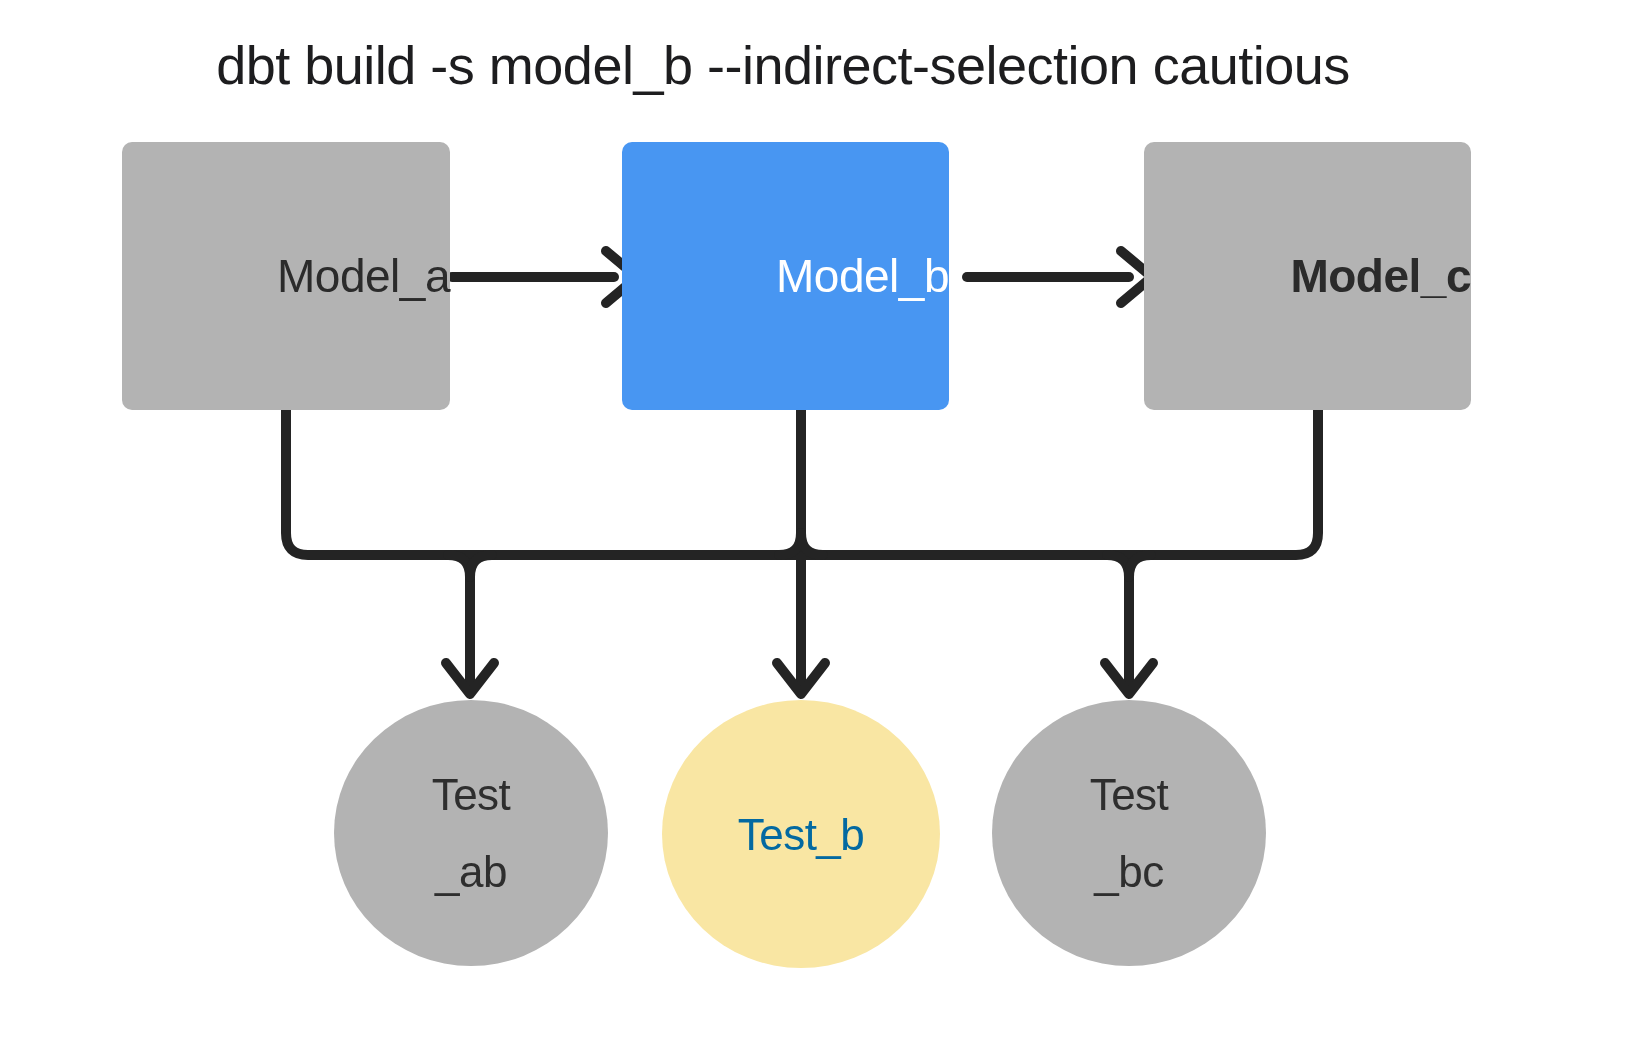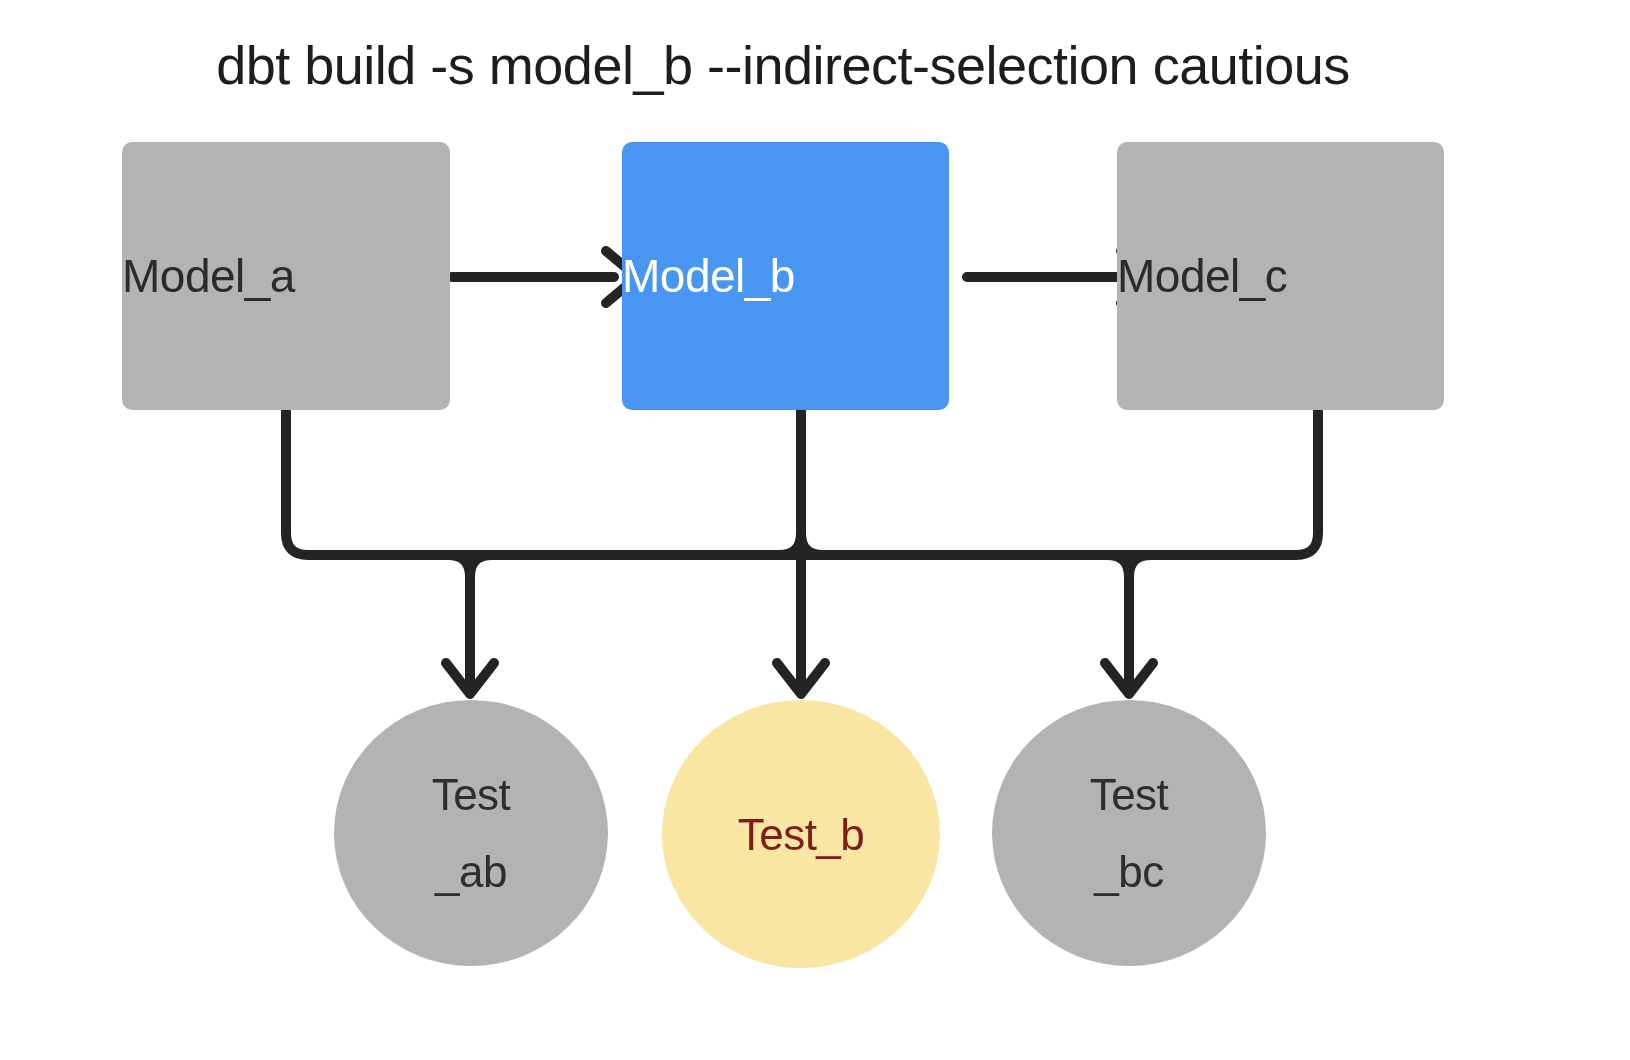--- a/index.html
+++ b/index.html
@@ -33,27 +33,27 @@
     stroke-linecap: round;
     stroke-linejoin: round;
   }
   .model {
     position: absolute;
     top: 142px;
     height: 268px;
     border-radius: 10px;
     display: flex;
     align-items: center;
-    justify-content: flex-start;
+    justify-content: flex-end;
     font-size: 46px;
     letter-spacing: -0.5px;
   }
   #model-a { left: 122px;  width: 328px; }
   #model-b { left: 622px;  width: 327px; }
-  #model-c { left: 1117px; width: 327px; }
+  #model-c { left: 1144px; width: 327px; font-weight: bold; }
   .test {
     position: absolute;
     top: 700px;
     border-radius: 50%;
     display: flex;
     flex-direction: column;
     align-items: center;
     justify-content: center;
     text-align: center;
     font-size: 44px;
@@ -110,21 +110,21 @@
 
   <div class="model" id="model-c" style="background-color: rgb(179, 179, 179); color: rgb(43, 43, 43);">
     <span>Model_c</span>
   </div>
 
   <div class="test" id="test-ab" style="background-color: rgb(179, 179, 179); color: rgb(46, 46, 46);">
     <span>Test</span>
     <span>_ab</span>
   </div>
 
-  <div class="test" id="test-b" style="background-color: rgb(249, 230, 163); color: #7f1d1d;">
+  <div class="test" id="test-b" style="background-color: rgb(249, 230, 163); color: #0369a1;">
     <span>Test_b</span>
   </div>
 
   <div class="test" id="test-bc" style="background-color: rgb(179, 179, 179); color: rgb(46, 46, 46);">
     <span>Test</span>
     <span>_bc</span>
   </div>
 
 </div>
 

